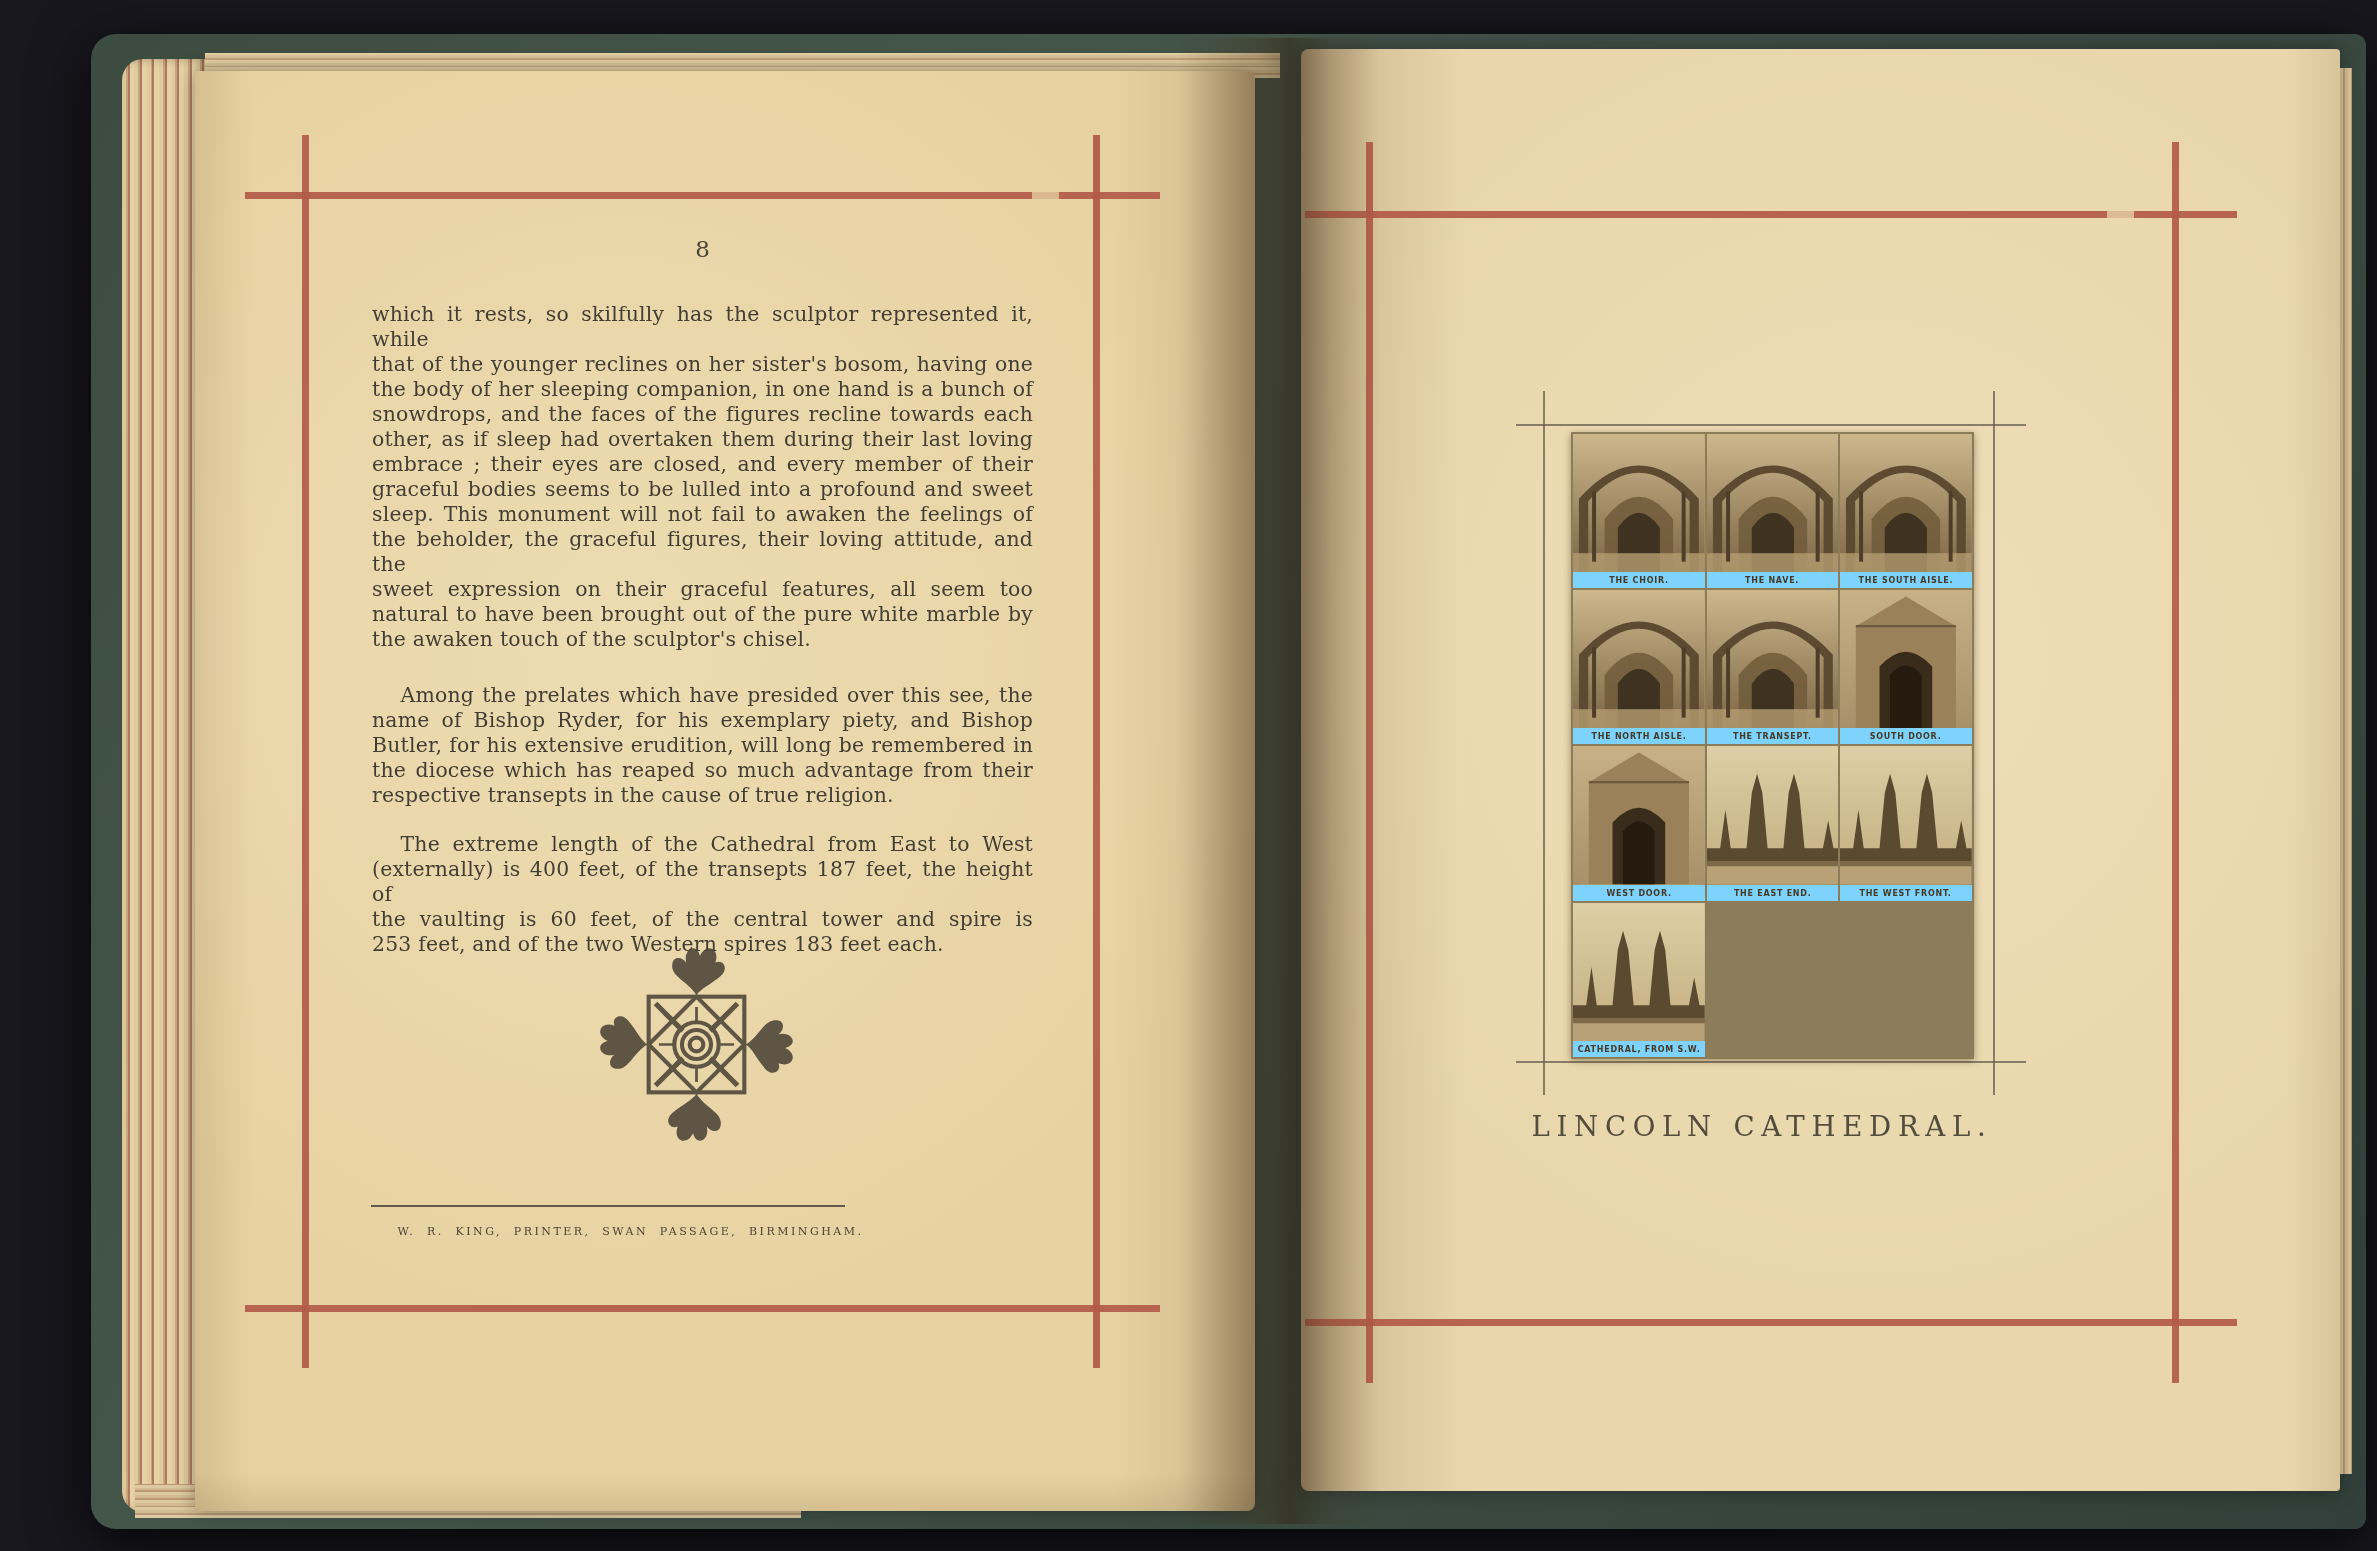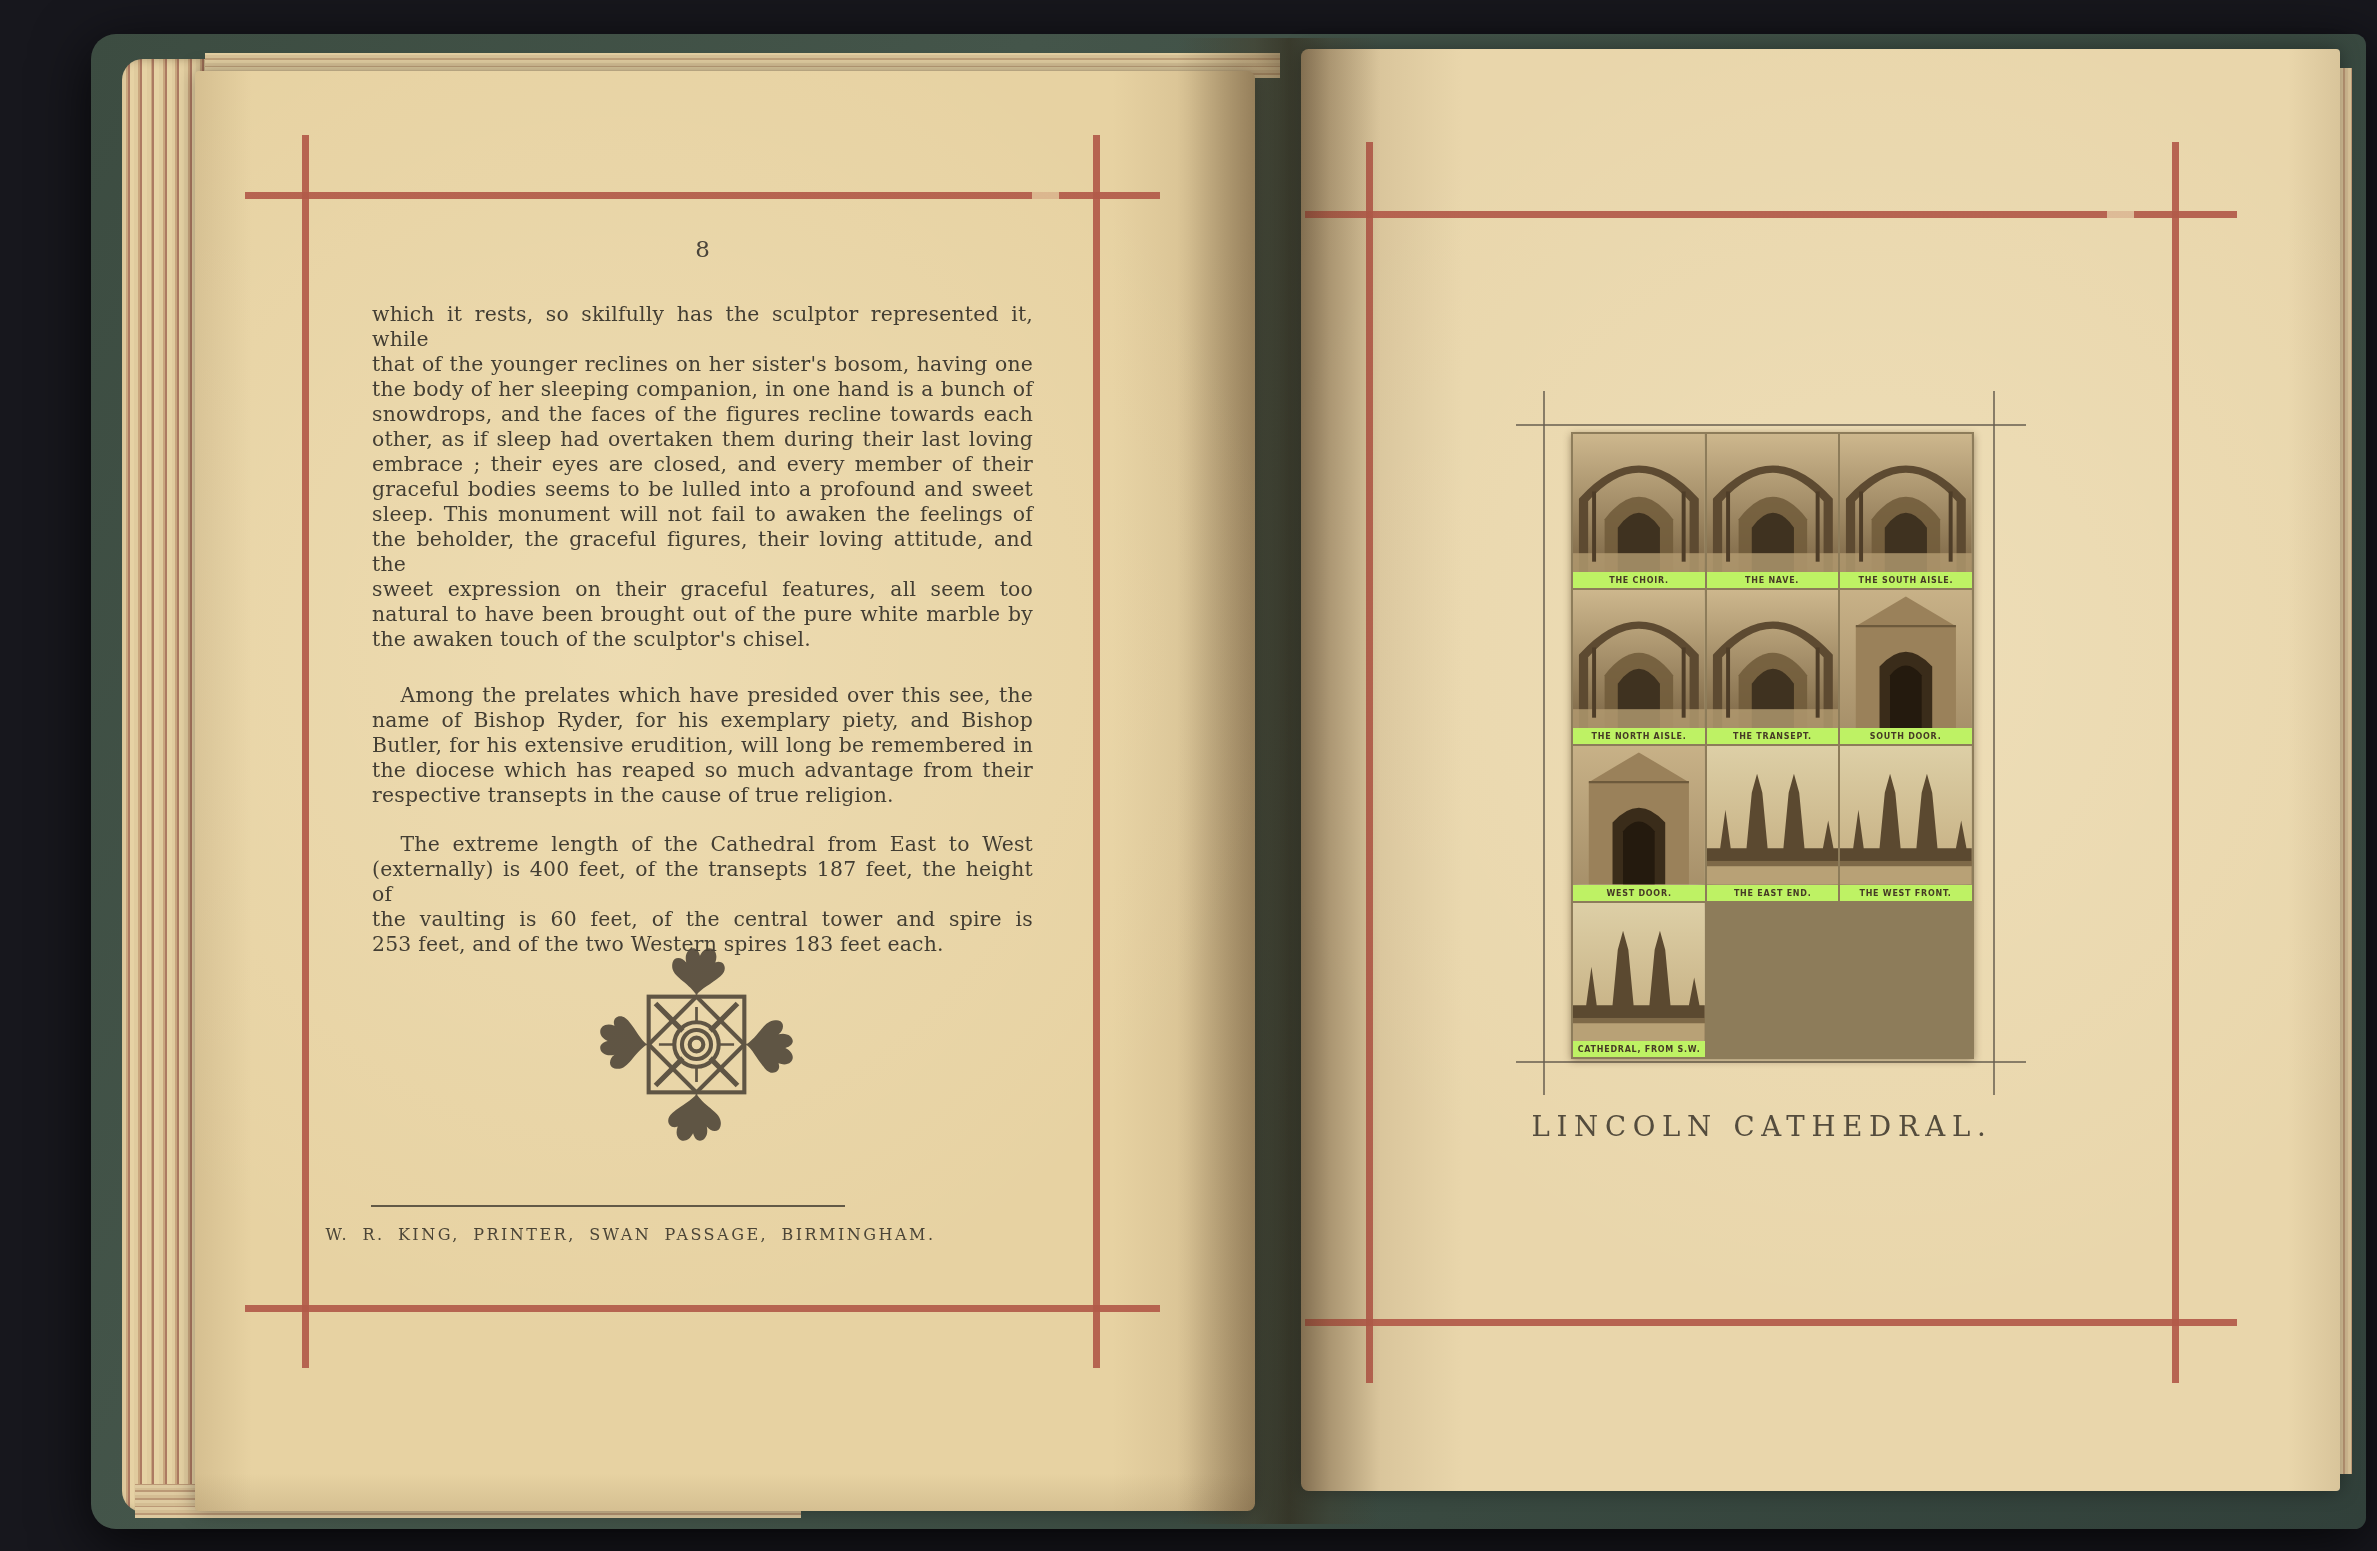--- a/index.html
+++ b/index.html
@@ -45,32 +45,32 @@
     font-size:20.4px;line-height:25px;color:#433e33;letter-spacing:0.2px;}
   .para{margin:8px;}
   .para+.para{margin-top:31px;}
   .para.p3{margin-top:24px;}
   .ln{display:block;text-align:justify;text-align-last:justify;white-space:normal;}
   .ln.end{text-align-last:left;}
   .ln.ind{text-indent:28.5px;}
   .ornament{position:absolute;left:399px;top:866px;width:205px;height:215px;opacity:.88;}
   .rule{position:absolute;left:176px;top:1134px;width:474px;height:1.9px;background:#4a4336;opacity:.85;}
   .imprint{position:absolute;left:57px;top:1154px;width:757px;text-align:center;
-    font-size:16px;letter-spacing:2.5px;color:#4b4537;word-spacing:5.7px;}
+    font-size:11px;letter-spacing:2.5px;color:#4b4537;word-spacing:5.7px;}
   
   .cmark{position:absolute;background:#675e4f;opacity:.75;}
   .plate{position:absolute;left:270px;top:383px;width:399px;height:623px;
     display:grid;grid-template-columns:repeat(3,1fr);grid-template-rows:repeat(4,1fr);
     gap:1.9px;padding:1.9px;background:#8d7c5a;box-shadow:0 1.9px 7.6px rgba(60,40,15,.45);}
   .cell{display:flex;flex-direction:column;overflow:hidden;background:#e0d4ae;}
   .photo{flex:1 1 auto;position:relative;overflow:hidden;
     box-shadow:inset 0 0 13.3px rgba(52,36,14,.55);}
   .photo svg{position:absolute;inset:0;width:100%;height:100%;}
   .cap{height:16px;display:flex;align-items:center;justify-content:center;
-    background:#bef264;color:#463a26;font-family:"DejaVu Sans",sans-serif;
+    background:#7dd3fc;color:#463a26;font-family:"DejaVu Sans",sans-serif;
     font-weight:bold;font-size:8.6px;letter-spacing:0.8px;white-space:nowrap;}
   .cap span{display:inline-block;transform:scaleX(.93);}
   .plate-title{position:absolute;left:171px;top:1061px;width:580px;text-align:center;
     font-size:27.6px;letter-spacing:6.7px;color:#544c3d;}
   .hidden-defs{position:absolute;width:0;height:0;}
 </style>
 </head>
 <body>
 
 <svg class="hidden-defs" aria-hidden="true">

